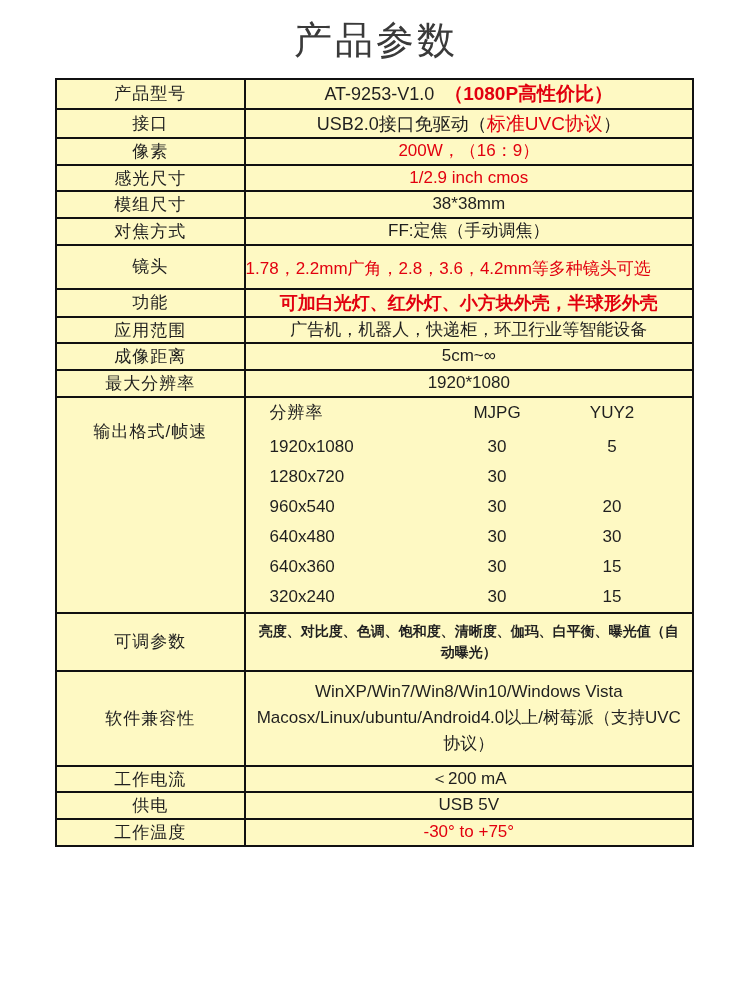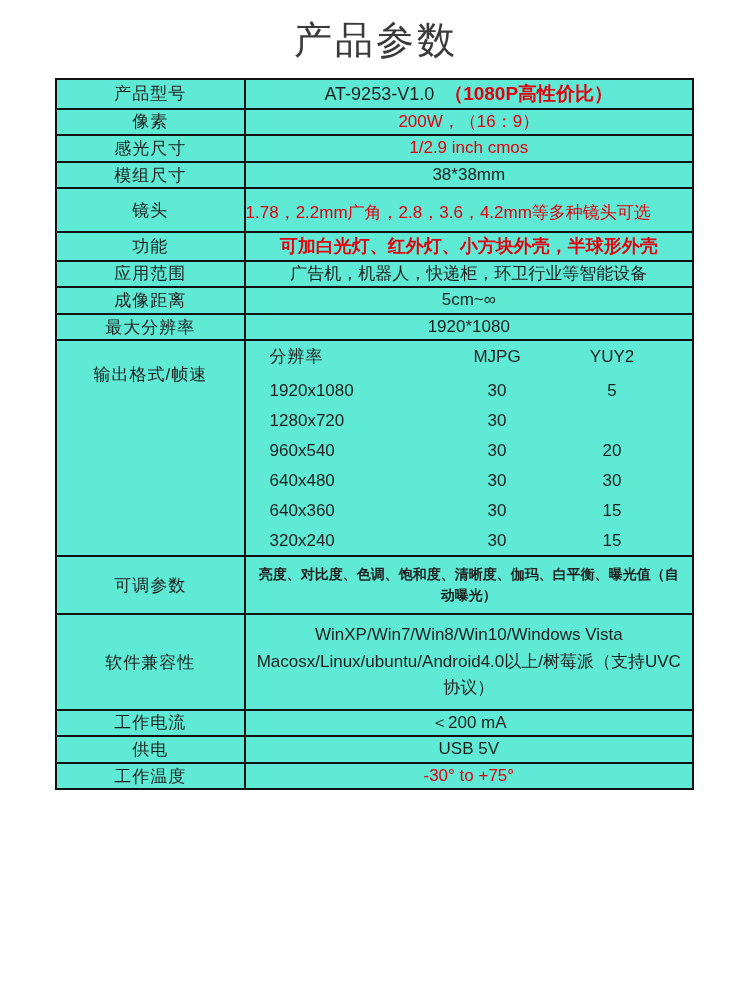--- a/index.html
+++ b/index.html
@@ -38,21 +38,21 @@
   }
 
   
   .spec-table {
     position: absolute;
     left: 55px;
     top: 78px;
     width: 639px;
     border-collapse: collapse;
     table-layout: fixed;
-    background: #5eead4;
+    background: #fef9c3;
   }
   .spec-table td {
     border: 2px solid #111111;
     padding: 0;
     vertical-align: middle;
     overflow: hidden;
   }
   .col-label {
     width: 188px;
   }
@@ -155,36 +155,46 @@
     </colgroup>
     <tbody>
 
       <tr>
         <td class="label-cell">产品型号</td>
         <td class="value-cell v-model">
           <span class="t-black">AT-9253-V1.0</span><span class="badge t-redbold">（1080P高性价比）</span>
         </td>
       </tr>
 
+      <tr>
+        <td class="label-cell">接口</td>
+        <td class="value-cell v-iface">
+          <span class="t-black">USB2.0接口免驱动（</span><span class="hl t-red">标准UVC协议</span><span class="t-black">）</span>
+        </td>
+      </tr>
 
       <tr>
         <td class="label-cell">像素</td>
         <td class="value-cell t-red nowrap">200W，（16：9）</td>
       </tr>
 
       <tr>
         <td class="label-cell">感光尺寸</td>
         <td class="value-cell t-red nowrap">1/2.9 inch  cmos</td>
       </tr>
 
       <tr>
         <td class="label-cell">模组尺寸</td>
         <td class="value-cell t-black nowrap">38*38mm</td>
       </tr>
 
+      <tr>
+        <td class="label-cell">对焦方式</td>
+        <td class="value-cell t-black nowrap">FF:定焦（手动调焦）</td>
+      </tr>
 
       <tr class="row-lens">
         <td class="label-cell">镜头</td>
         <td class="lens-cell">
           <span class="lens-inner">1.78，2.2mm广角，2.8，3.6，4.2mm等多种镜头可选</span>
         </td>
       </tr>
 
       <tr class="row-func">
         <td class="label-cell">功能</td>

